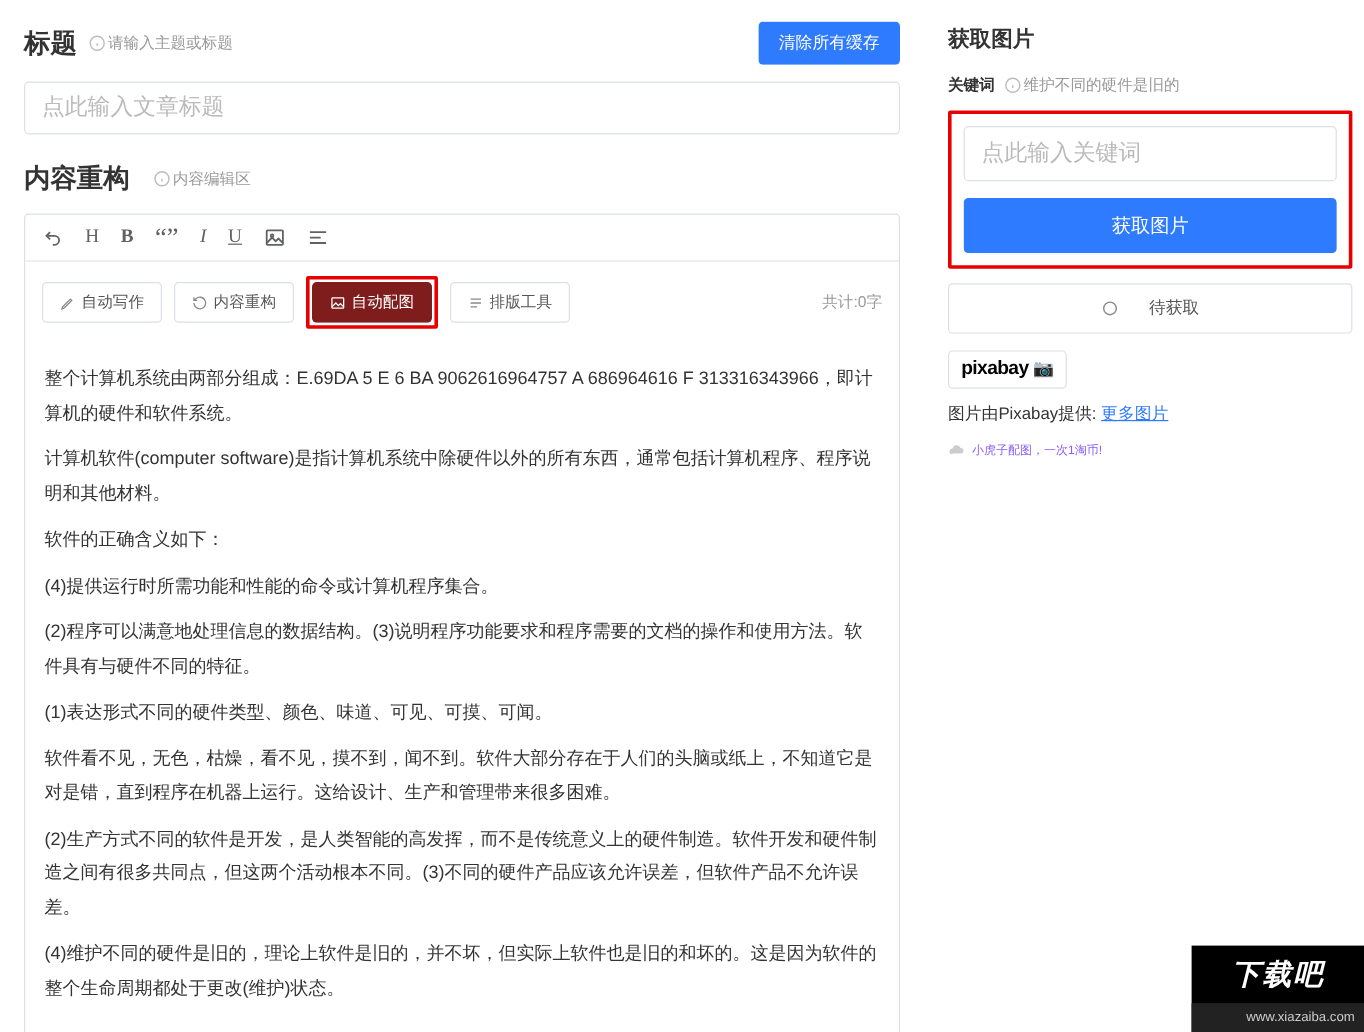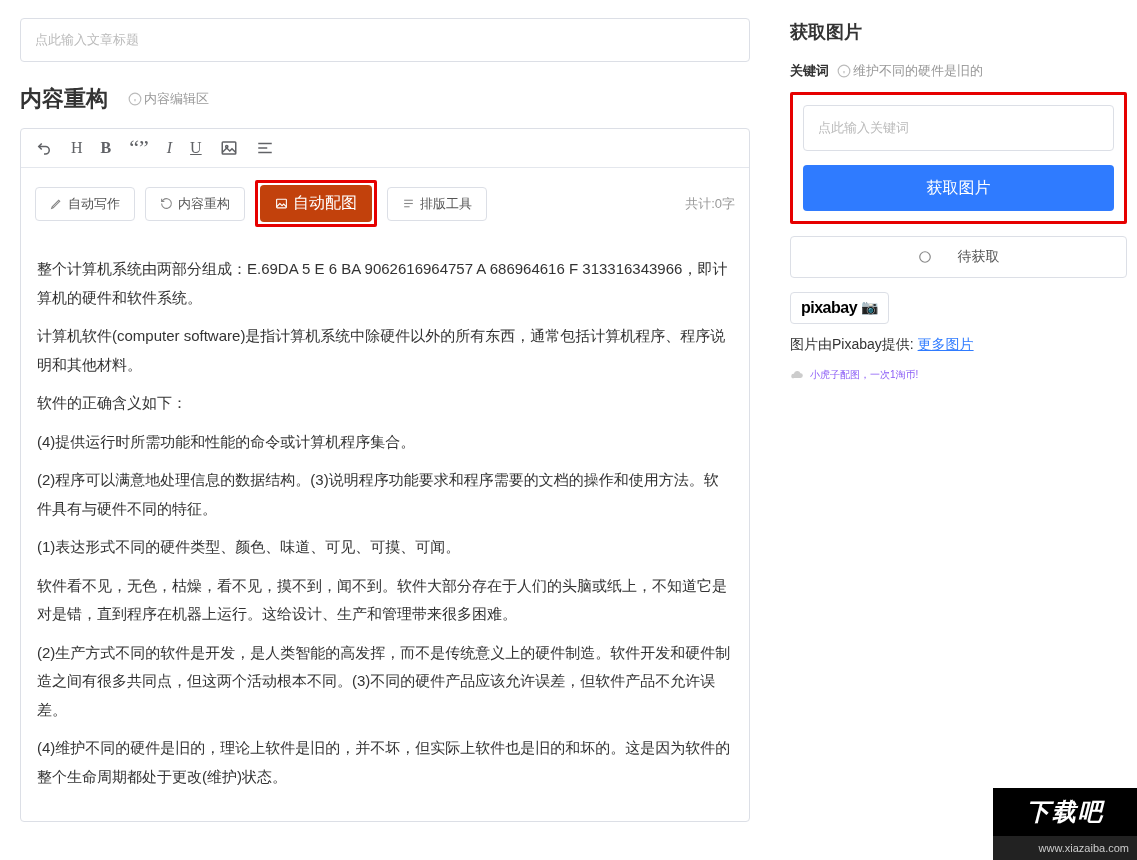--- a/index.html
+++ b/index.html
@@ -9,24 +9,24 @@
 .side { width: 367px; padding: 20px 10px 0 20px; }
 
 .row-title { display: flex; align-items: center; margin-bottom: 14px; }
 .h2 { font-size: 22px; font-weight: 700; color: #333; margin-right: 10px; }
 .hint { font-size: 13px; color: #999; display: inline-flex; align-items: center; gap: 2px; }
 .hint svg { width: 14px; height: 14px; }
 
 .btn { display: inline-flex; align-items: center; justify-content: center; border-radius: 4px; font-size: 14px; cursor: pointer; border: 1px solid transparent; padding: 8px 16px; }
 .btn-primary { background: #2f7bff; color: #fff; }
 .btn-light { background: #fff; color: #555; border: 1px solid #dcdfe6; font-size: 13px; padding: 7px 14px; }
-.btn-blue-small { background: #c2410c; color: #fff; font-size: 16px; padding: 7px 14px; }
+.btn-blue-small { background: #7f1d1d; color: #fff; font-size: 13px; padding: 7px 14px; }
 .clear-cache { margin-left: auto; }
 
-.input { width: 100%; height: 44px; border: 1px solid #dcdfe6; border-radius: 4px; padding: 0 14px; font-size: 13px; color: #c2410c; font-family: Liberation Mono, monospace; }
+.input { width: 100%; height: 44px; border: 1px solid #dcdfe6; border-radius: 4px; padding: 0 14px; font-size: 19px; color: #c2410c; }
 .input::placeholder { color: #bbb; }
 
 .content-title { display: flex; align-items: center; margin: 22px 0 14px 0; }
 .editor { border: 1px solid #dcdfe6; border-radius: 4px; }
 .toolbar { display: flex; align-items: center; gap: 18px; padding: 10px 14px; border-bottom: 1px solid #e4e7ed; }
 .tool { color: #606266; cursor: pointer; display: flex; align-items: center; }
 .tool svg { width: 18px; height: 18px; }
 .toolH { font-family: Georgia, serif; font-size: 16px; font-weight: 400; }
 .toolB { font-family: Georgia, serif; font-weight: 700; font-size: 16px; }
 .toolQ { font-size: 22px; line-height: 12px; font-family: Georgia, serif; }
@@ -56,20 +56,34 @@
 .watermark { position: absolute; right: 0; bottom: 0; width: 144px; height: 72px; background: #000; }
 .watermark .top { height: 48px; display: flex; align-items: center; justify-content: center; color: #fff; font-size: 24px; font-weight: 700; font-style: italic; letter-spacing: 2px; }
 .watermark .bot { height: 24px; background: #222; display: flex; justify-content: flex-end; align-items: center; padding-right: 8px; color: #ccc; font-size: 11px; }
 .icon-sm { display:inline-flex; }
 </style>
 </head>
 <body>
 
 <div class="layout">
   <div class="main">
+    <div class="row-title">
+      <span class="h2">标题</span>
+      <span class="hint">
+        <span class="icon-sm">
+            <svg viewBox="0 0 24 24" fill="none" stroke="#bbb" stroke-width="2">
+              <circle cx="12" cy="12" r="10"></circle>
+              <line x1="12" y1="8" x2="12" y2="8"></line>
+              <line x1="12" y1="12" x2="12" y2="16"></line>
+            </svg>
+          </span>
+        <span>请输入主题或标题</span>
+      </span>
+      <button class="btn btn-primary clear-cache">清除所有缓存</button>
+    </div>
     <input class="input" placeholder="点此输入文章标题" style="">
 
     <div class="content-title">
       <span class="h2">内容重构</span>
       <span class="hint" style="margin-left:10px;">
         <span class="icon-sm">
             <svg viewBox="0 0 24 24" fill="none" stroke="#bbb" stroke-width="2">
               <circle cx="12" cy="12" r="10"></circle>
               <line x1="12" y1="8" x2="12" y2="8"></line>
               <line x1="12" y1="12" x2="12" y2="16"></line>

